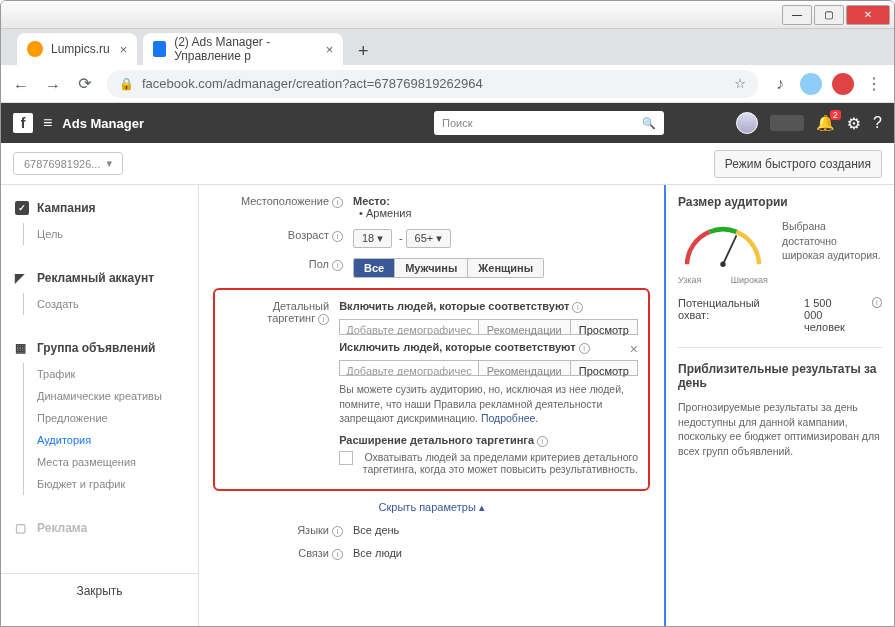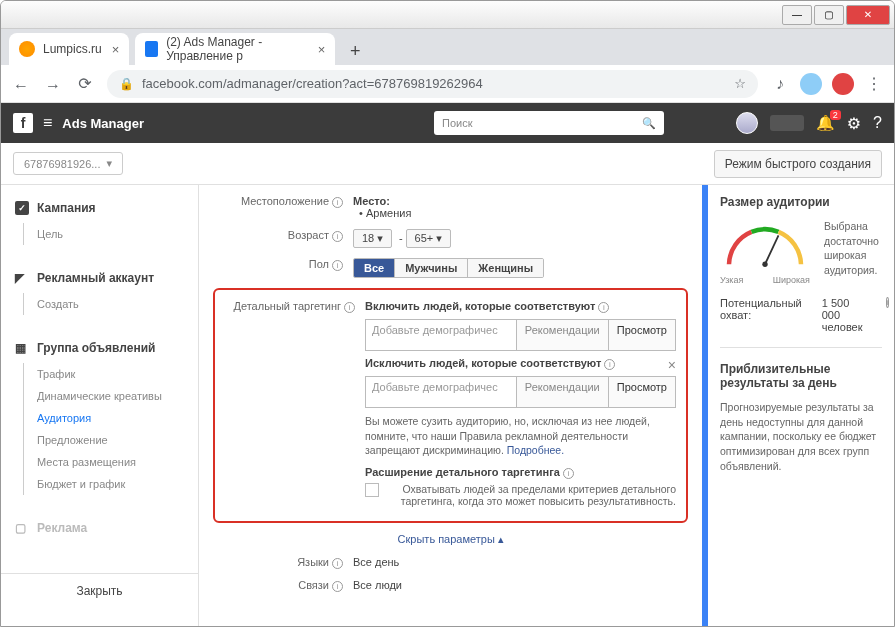--- a/index.html
+++ b/index.html
@@ -1,21 +1,21 @@
 <!DOCTYPE html>
 <html><head>
 <meta charset="utf-8">
 <style>
 * { margin: 0; padding: 0; box-sizing: border-box; font-family: Arial, Helvetica, sans-serif; }
 body { background: #fff; width: 895px; height: 627px; overflow: hidden; position: relative; }
 .window-frame { width: 895px; height: 627px; border: 1px solid #999; border-radius: 6px 6px 0 0; background: #fff; position: relative; overflow: hidden; }
 .titlebar { height: 28px; background: linear-gradient(#fdfdfd, #e8e8e8); border-bottom: 1px solid #ccc; display: flex; justify-content: flex-end; align-items: center; padding-right: 4px; }
 .winbtn { width: 30px; height: 20px; margin-left: 2px; border: 1px solid #aaa; background: #f0f0f0; display: flex; align-items: center; justify-content: center; font-size: 10px; border-radius: 2px; }
 .winbtn.close { background: #e04343; color: #fff; width: 44px; }
-.tabs { height: 36px; background: #dfe1e5; display: flex; align-items: flex-end; padding-left: 8px; }
+.tabs { height: 36px; background: #dfe1e5; display: flex; align-items: flex-end; padding-left: 16px; }
 .tab { height: 32px; background: #fff; border-radius: 8px 8px 0 0; display: flex; align-items: center; padding: 0 10px; margin-right: 6px; font-size: 12px; color: #444; max-width: 200px; }
 .tab .favicon { width: 16px; height: 16px; border-radius: 50%; margin-right: 8px; }
 .tab .fav1 { background: radial-gradient(#ffa500, #ff8c00); }
 .tab .fav2 { background: #1877f2; border-radius: 2px; }
 .tab .x { margin-left: 10px; color: #666; font-size: 13px; }
 .newtab { width: 28px; height: 28px; display: flex; align-items: center; justify-content: center; color: #444; font-size: 18px; }
 .addrbar { height: 38px; background: #fff; border-bottom: 1px solid #e0e0e0; display: flex; align-items: center; padding: 0 10px; gap: 12px; }
 .navicon { width: 20px; height: 20px; display: flex; align-items: center; justify-content: center; color: #5f6368; font-size: 16px; }
 .addr { flex: 1; display: flex; align-items: center; background: #f1f3f4; border-radius: 16px; height: 28px; padding: 0 12px; font-size: 13px; color: #5f6368; }
 .addr .lock { margin-right: 8px; font-size: 12px; }
@@ -41,30 +41,30 @@
 .main { flex: 1; padding: 10px 14px; font-size: 11px; color: #444; overflow: auto; }
 .row { display: flex; margin-bottom: 10px; }
 .row .lbl { width: 140px; text-align: right; padding-right: 10px; color: #666; font-size: 11px; }
 .row .val { flex: 1; }
 .dd { display: inline-block; border: 1px solid #bbb; padding: 2px 8px; border-radius: 2px; margin-right: 4px; font-size: 11px; background: #f7f7f7; }
 .seg { display: flex; border: 1px solid #bbb; border-radius: 2px; overflow: hidden; width: fit-content; font-weight: bold; }
 .seg div { padding: 3px 10px; font-size: 11px; border-right: 1px solid #bbb; background: #f7f7f7; cursor: pointer; }
 .seg div:last-child { border-right: none; }
 .seg div.active { background: #385898; color: #fff; }
 .redbox { border: 2.5px solid #d93025; border-radius: 6px; padding: 10px 10px; margin: 6px 0; }
-.inputrow { display: flex; border: 1px solid #bbb; margin: 6px 0; height: 32px; font-size: 11px; }
+.inputrow { display: flex; border: 1px solid #bbb; margin: 6px 0; height: 16px; font-size: 11px; }
 .inputrow .ph { flex: 1; padding: 4px 6px; color: #999; overflow: hidden; white-space: nowrap; }
 .inputrow .btn { border-left: 1px solid #bbb; padding: 4px 8px; color: #888; background: #fafafa; }
 .note { font-size: 10.5px; color: #666; line-height: 1.4; margin: 6px 0; }
 .note a { color: #385898; text-decoration: none; }
 .chk { display: flex; gap: 8px; margin-top: 4px; font-size: 10.5px; color: #666; text-align: right; }
 .chk .box { width: 14px; height: 14px; border: 1px solid #bbb; flex-shrink: 0; }
 .closex { float: right; color: #888; font-size: 14px; cursor: pointer; margin-left: 8px; }
 .hidelink { text-align: center; color: #385898; font-size: 11px; margin: 10px 0; cursor: pointer; }
-.rightpanel { width: 192px; border-left: 6px solid #3b82f6; padding: 10px 12px; font-size: 11px; color: #444; }
+.rightpanel { width: 230px; border-left: 2px solid #3b82f6; padding: 10px 12px; font-size: 11px; color: #444; }
 .rp-title { font-weight: bold; font-size: 12px; margin-bottom: 10px; }
 .gauge { width: 90px; height: 50px; position: relative; margin-bottom: 6px; }
 .gauge svg { width: 100%; height: 100%; }
 .gl { display: flex; font-size: 9px; color: #888; width: 90px; justify-content: space-between; }
 .rp-row { display: flex; gap: 14px; margin: 8px 0; align-items: flex-start; }
 .rp-desc { font-size: 10.5px; color: #666; line-height: 1.4; }
 .rp-stats { display: flex; gap: 20px; margin-top: 12px; font-size: 11px; }
 .rp-sep { border-top: 1px solid #e0e0e0; margin: 14px 0; }
 .info { display: inline-block; width: 11px; height: 11px; border: 1px solid #999; border-radius: 50%; font-size: 8px; text-align: center; line-height: 10px; color: #999; margin-left: 3px; }
 .checkico { width: 14px; height: 14px; background: #444; color: #fff; display: inline-flex; align-items: center; justify-content: center; font-size: 9px; border-radius: 2px; }
@@ -150,22 +150,22 @@
           <span>Рекламный аккаунт</span>
         </div>
       <div class="sb-item">Создать</div>
       <div style="height:18px"></div>
       <div class="sb-sec">
           <span class="gridico">▦</span>
           <span>Группа объявлений</span>
         </div>
       <div class="sb-item">Трафик</div>
       <div class="sb-item">Динамические креативы</div>
+      <div class="sb-item">Предложение</div>
       <div class="sb-item active">Аудитория</div>
-      <div class="sb-item">Предложение</div>
       <div class="sb-item">Места размещения</div>
       <div class="sb-item">Бюджет и график</div>
       <div style="height:18px"></div>
       <div class="sb-sec" style="color:#bbb">
           <span class="gridico">▢</span>
           <span>Реклама</span>
         </div>
       <div class="sb-close">Закрыть</div>
     </div>
 

